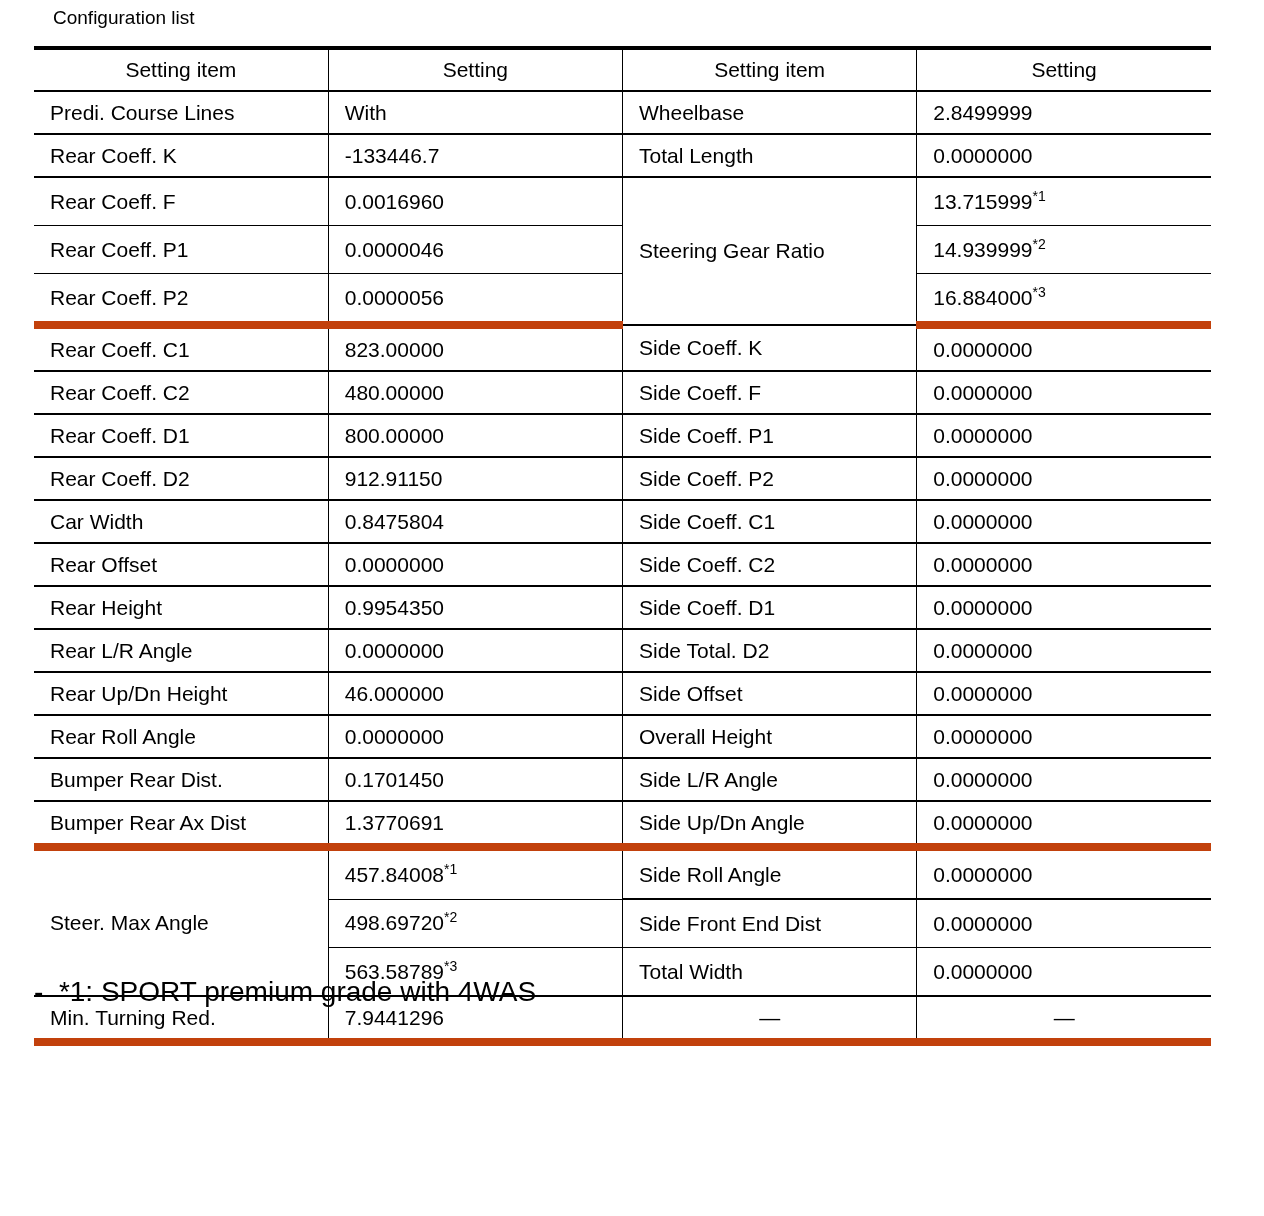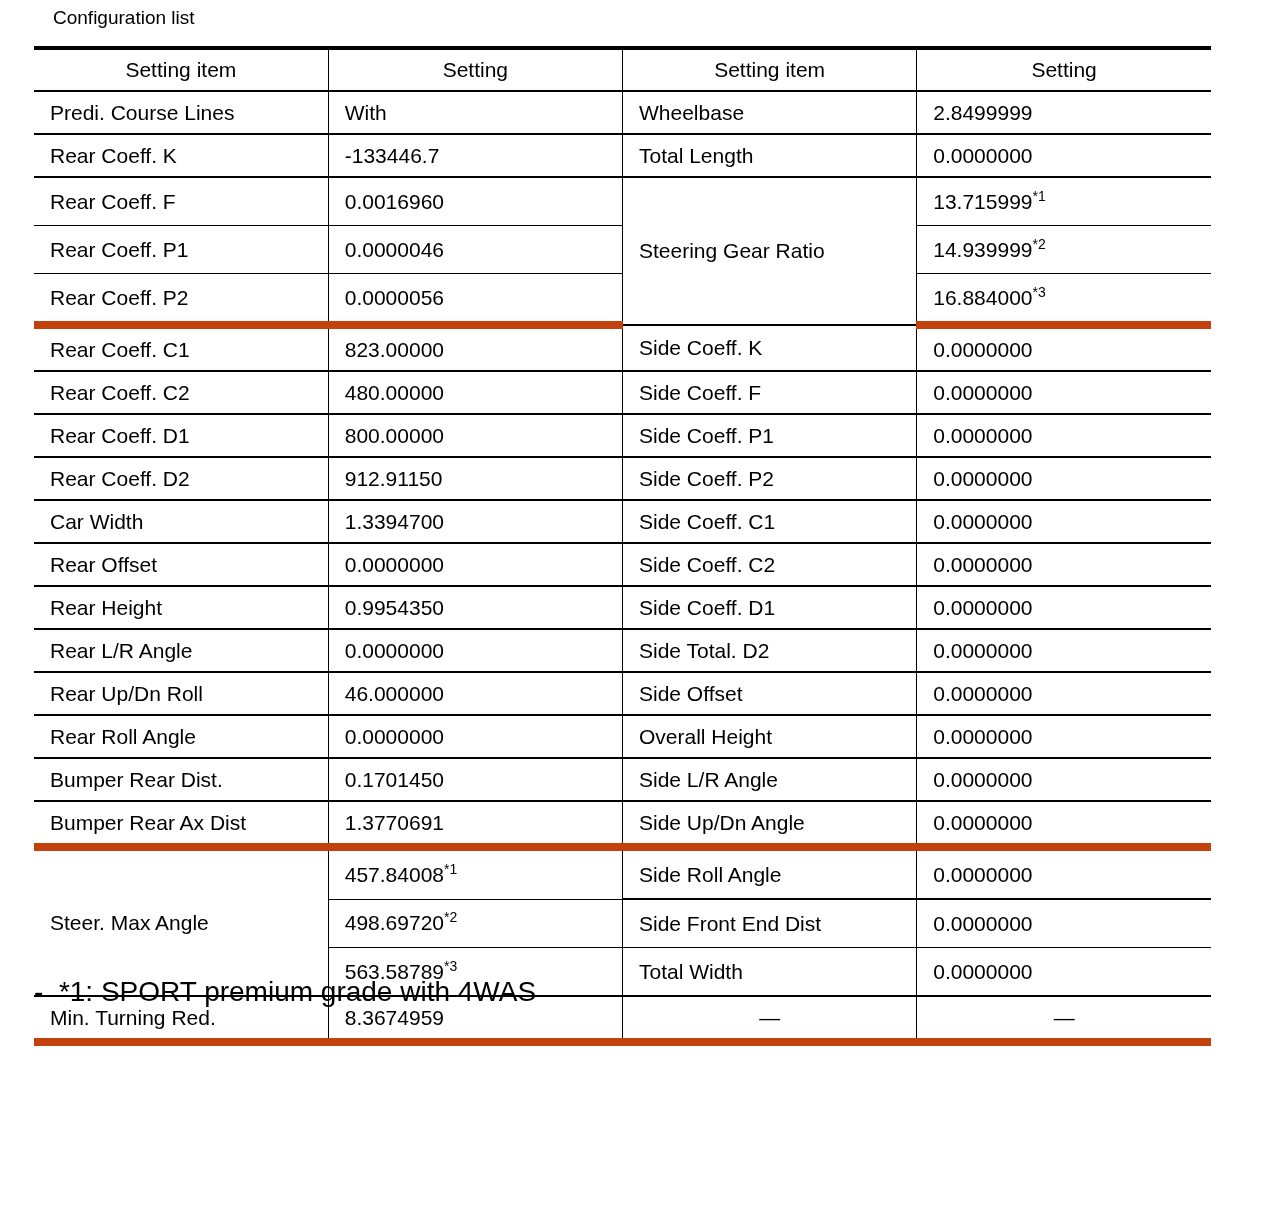--- a/index.html
+++ b/index.html
@@ -97,21 +97,21 @@
         <td>0.0000000</td>
       </tr>
       <tr class="r">
         <td>Rear Coeff. D2</td>
         <td>912.91150</td>
         <td>Side Coeff. P2</td>
         <td>0.0000000</td>
       </tr>
       <tr class="r">
         <td>Car Width</td>
-        <td>1.3394700</td>
+        <td>0.8475804</td>
         <td>Side Coeff. C1</td>
         <td>0.0000000</td>
       </tr>
       <tr class="r">
         <td>Rear Offset</td>
         <td>0.0000000</td>
         <td>Side Coeff. C2</td>
         <td>0.0000000</td>
       </tr>
       <tr class="r">
@@ -120,21 +120,21 @@
         <td>Side Coeff. D1</td>
         <td>0.0000000</td>
       </tr>
       <tr class="r">
         <td>Rear L/R Angle</td>
         <td>0.0000000</td>
         <td>Side Total. D2</td>
         <td>0.0000000</td>
       </tr>
       <tr class="r">
-        <td>Rear Up/Dn Roll</td>
+        <td>Rear Up/Dn Height</td>
         <td>46.000000</td>
         <td>Side Offset</td>
         <td>0.0000000</td>
       </tr>
       <tr class="r">
         <td>Rear Roll Angle</td>
         <td>0.0000000</td>
         <td>Overall Height</td>
         <td>0.0000000</td>
       </tr>
@@ -165,21 +165,21 @@
     <td class="thin-bottom">0.0000000</td>
   </tr>
   <tr class="t">
     <td class="thin-top"><span>563.58789</span><sup>*3</sup></td>
     <td class="thin-top">Total Width</td>
     <td class="thin-top">0.0000000</td>
   </tr>
 
   <tr class="r">
     <td>Min. Turning Red.</td>
-    <td>8.3674959</td>
+    <td>7.9441296</td>
     <td class="dash">—</td>
     <td class="dash">—</td>
   </tr>
 </tbody>
   </table>
 
 <div class="notes">
   <div>-  *1: SPORT premium grade with 4WAS</div>
 </div>
 

